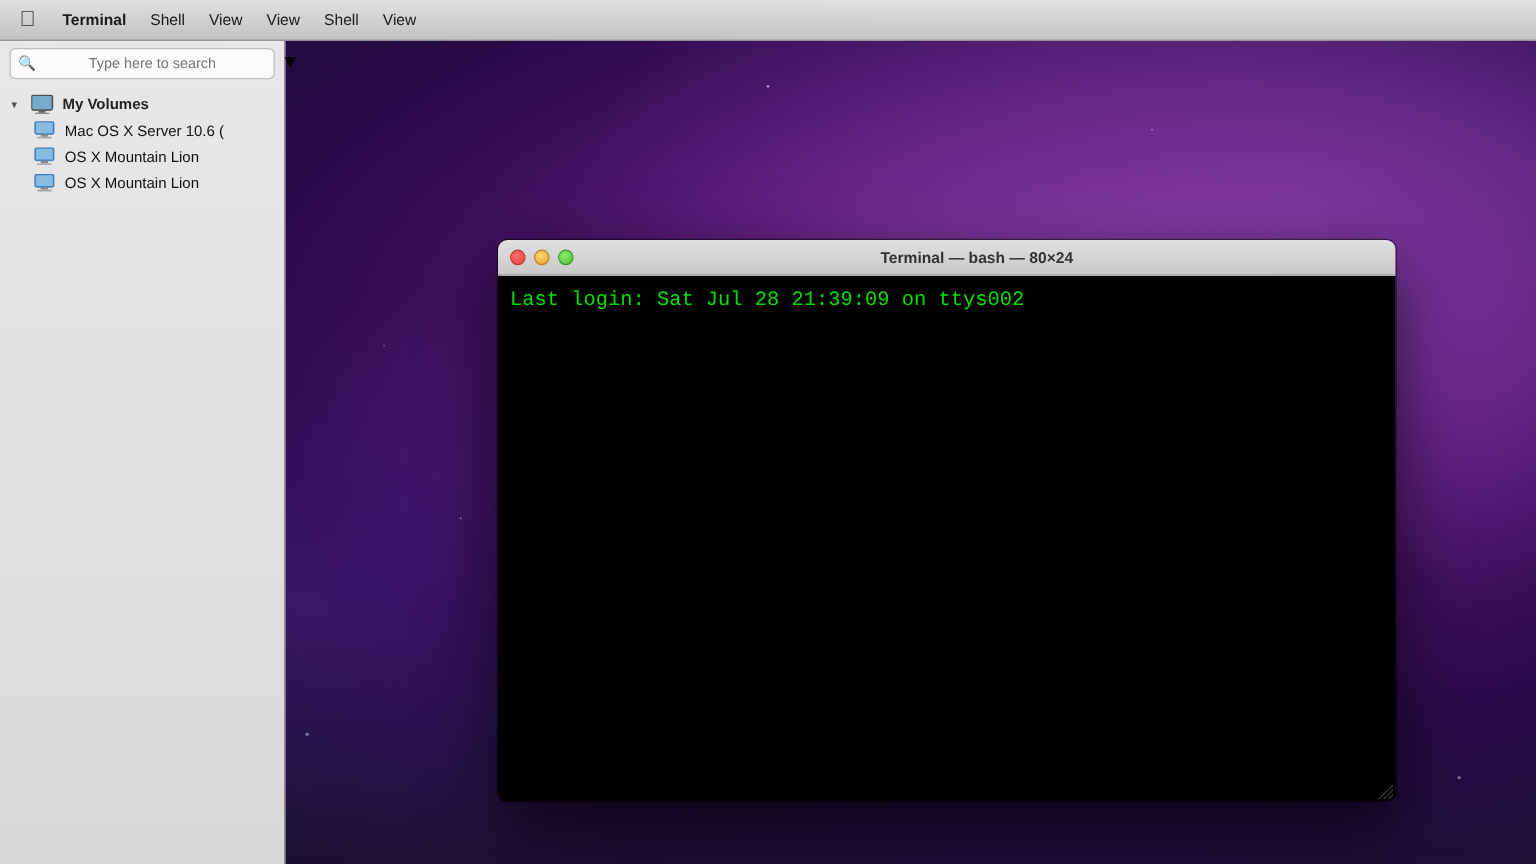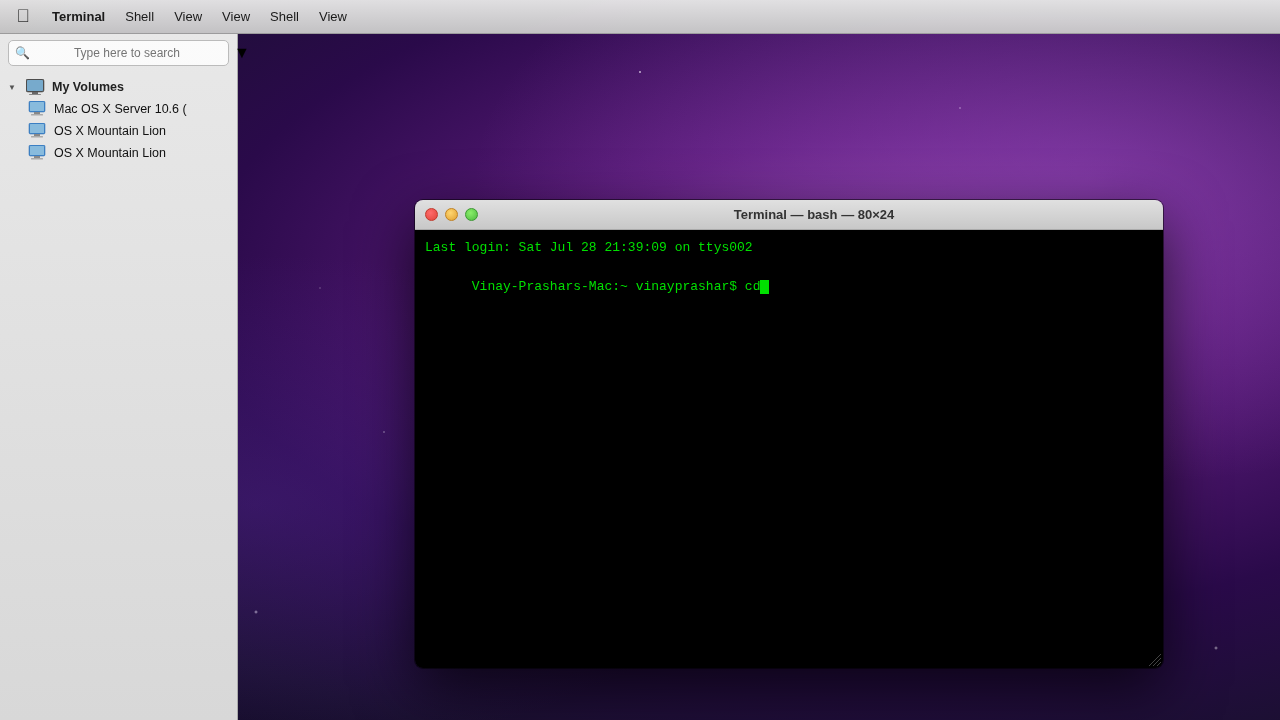--- a/index.html
+++ b/index.html
@@ -212,21 +212,21 @@
       color: #333;
       white-space: nowrap;
       margin-left: 25px;
     }
 
     #terminal-body {
       background: #000;
       height: calc(100% - 30px);
       padding: 8px 10px;
       font-family: 'Menlo', 'Monaco', 'Courier New', monospace;
-      font-size: 13px;
+      font-size: 17px;
       color: #00e000;
       line-height: 1.5;
       position: relative;
       overflow: hidden;
     }
 
     .term-line {
       white-space: pre-wrap;
       word-break: break-all;
     }
@@ -356,23 +356,20 @@
     </div>
     <div class="terminal-title">Terminal — bash — 80×24</div>
   </div>
 
   <div class="terminal-scrollbar">
     <div class="terminal-scrollbar-thumb"></div>
   </div>
 
   <div id="terminal-body">
     <div class="term-line">Last login: Sat Jul 28 21:39:09 on ttys002</div>
-    <div class="term-line">
-      <span>Vinay-Prashars-Mac:~ vinayprashar$ cd</span><span class="term-cursor"></span>
-    </div>
   </div>
 
   <svg class="resize-grip" viewBox="0 0 16 16">
     <line x1="16" y1="4" x2="4" y2="16" stroke="#888" stroke-width="1"></line>
     <line x1="16" y1="8" x2="8" y2="16" stroke="#888" stroke-width="1"></line>
     <line x1="16" y1="12" x2="12" y2="16" stroke="#888" stroke-width="1"></line>
   </svg>
 </div>
 
 </body></html>

